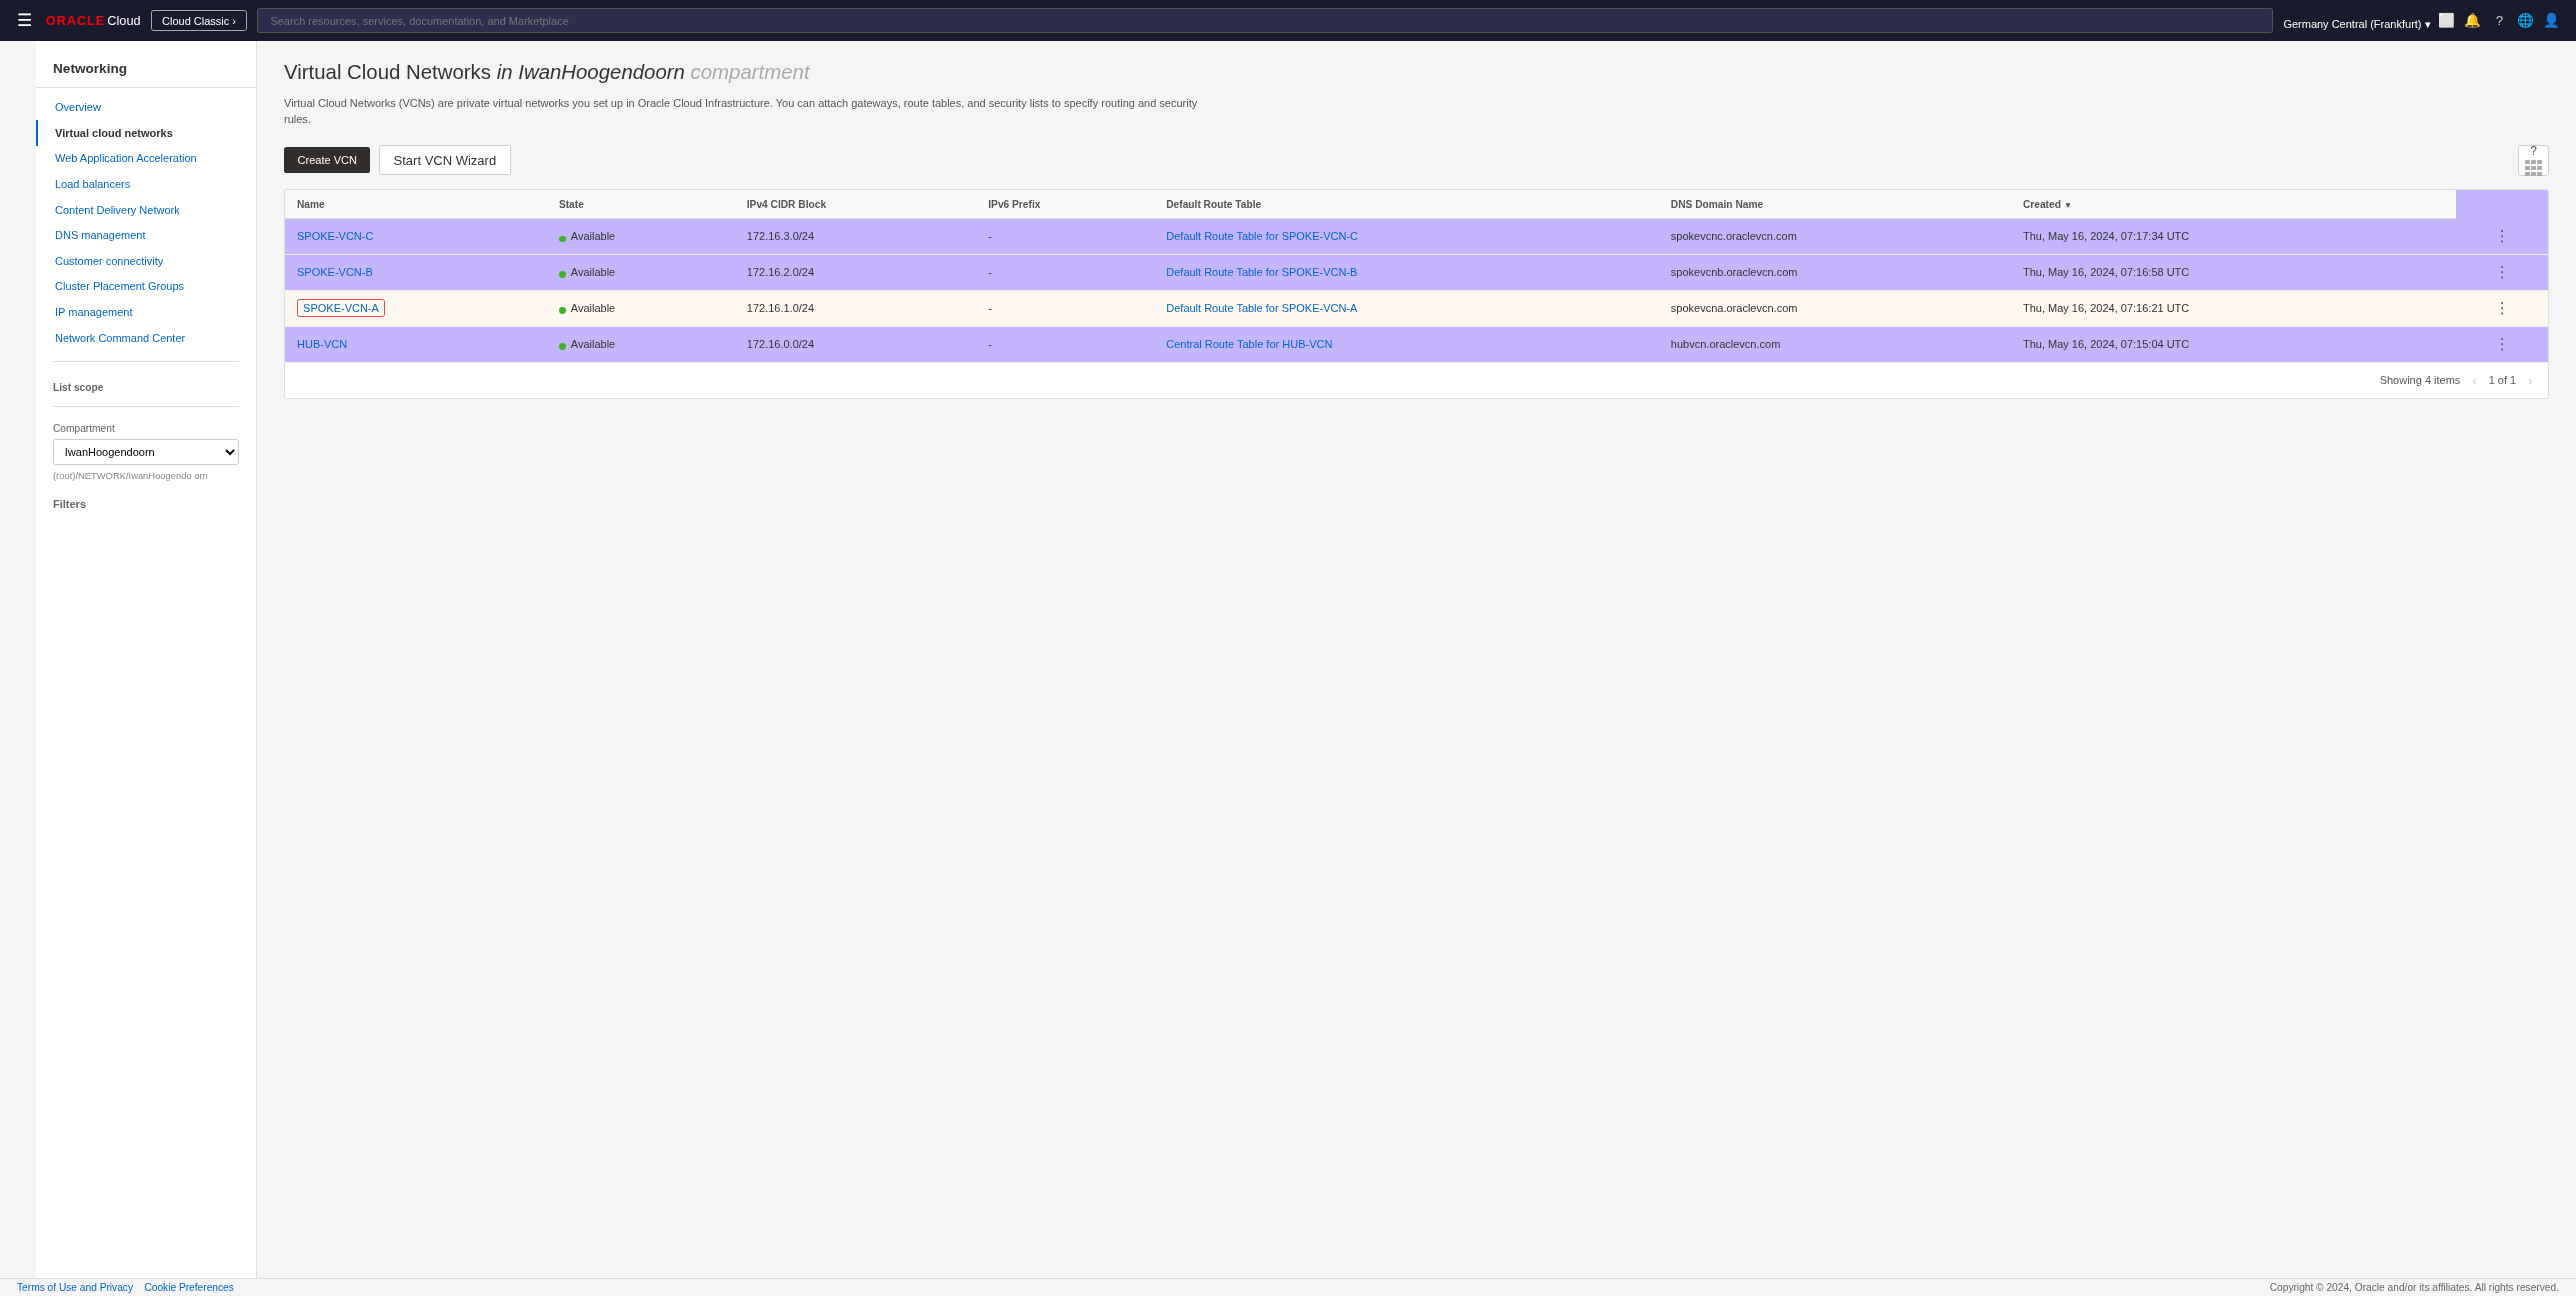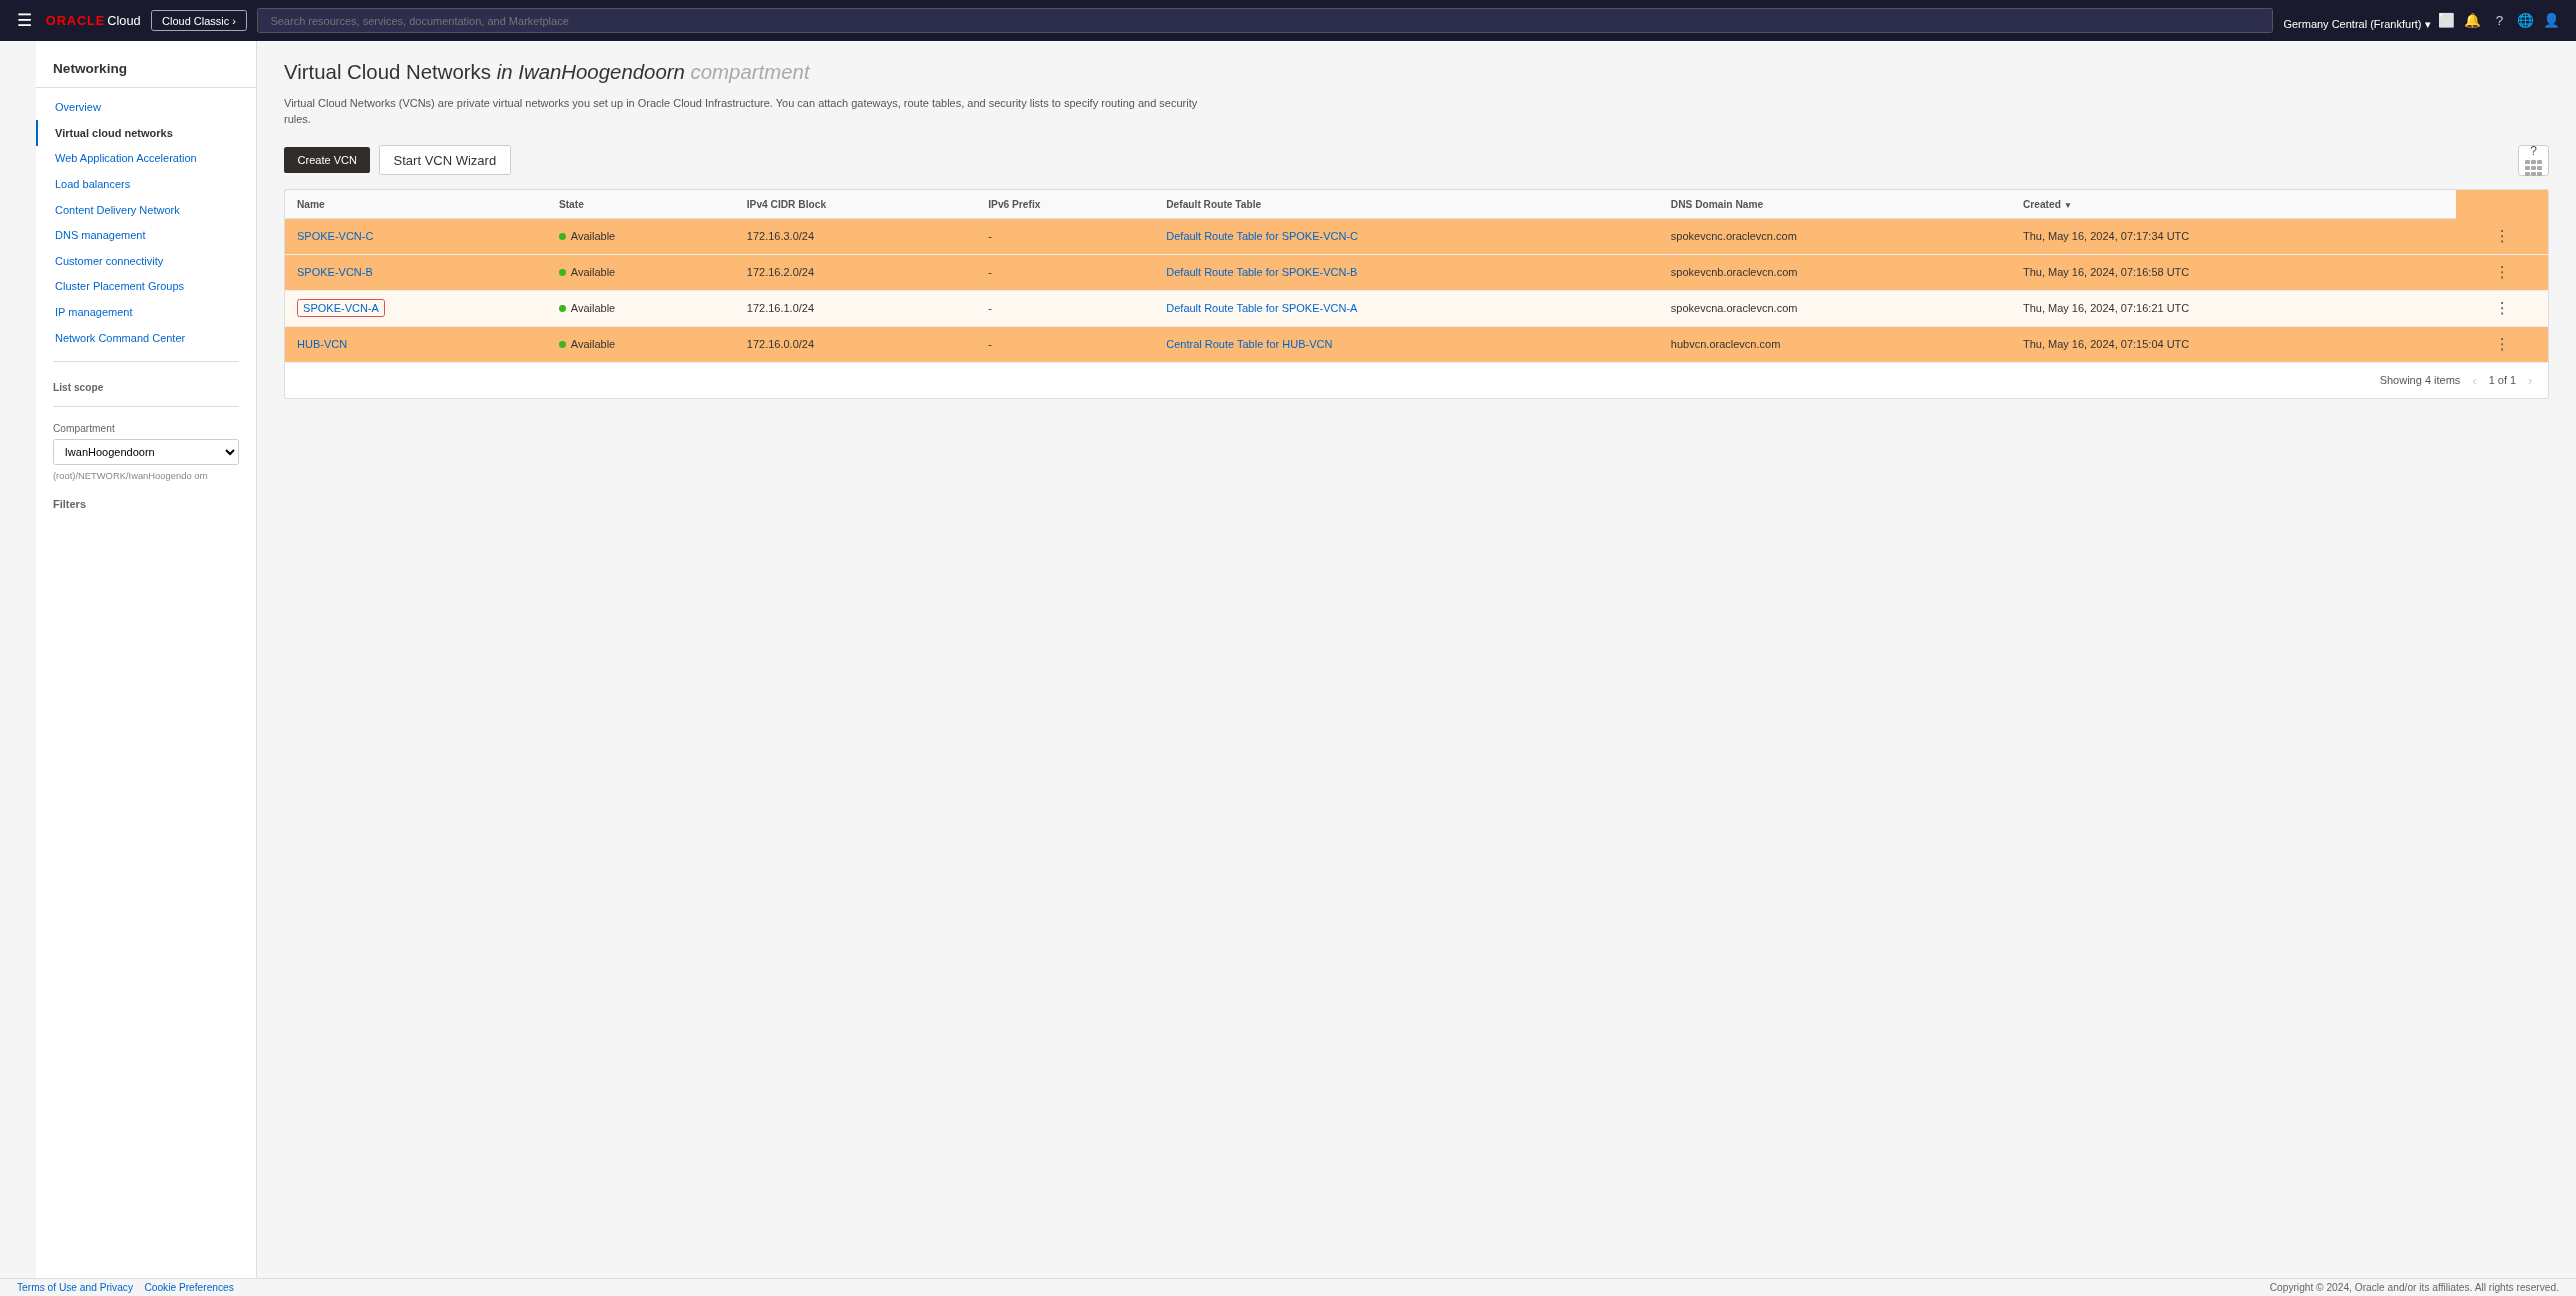--- a/index.html
+++ b/index.html
@@ -223,21 +223,21 @@
       display: flex;
       align-items: center;
       justify-content: center;
       cursor: pointer;
       font-size: 15.3px;
       color: #555;
     }
 
     
     .table-container {
-      background: #fdba74;
+      background: #c4b5fd;
       border: 0.9px solid #ddd;
       border-radius: 2.6px;
       overflow: hidden;
     }
     table {
       width: 100%;
       border-collapse: collapse;
     }
     thead th {
       background: #f9f9f9;
@@ -276,21 +276,21 @@
     .status-dot {
       width: 6.8px;
       height: 6.8px;
       border-radius: 50%;
       background: #3cb521;
       display: inline-block;
       margin-right: 5.1px;
     }
     .status-cell {
       display: flex;
-      align-items: center;
+      align-items: flex-end;
     }
     .action-menu {
       color: #555;
       cursor: pointer;
       font-size: 15.3px;
       text-align: center;
     }
     .table-footer {
       padding: 8.5px 12px;
       text-align: right;

